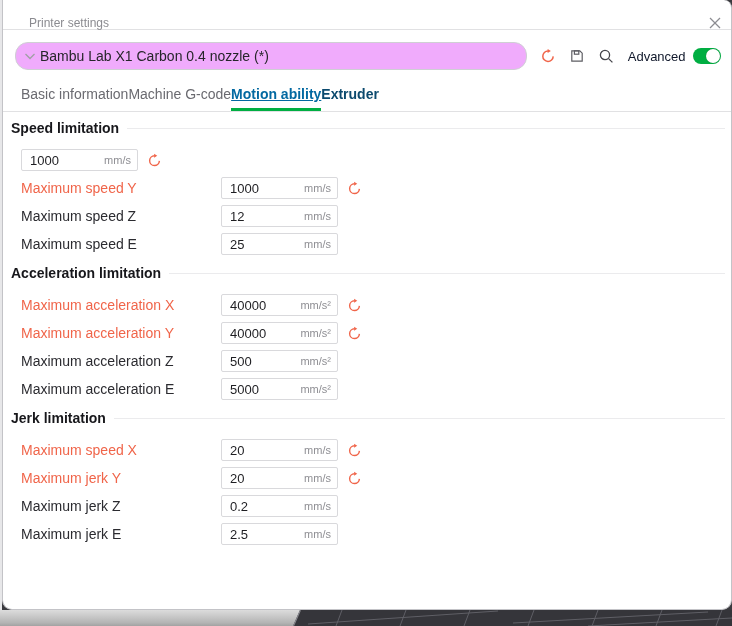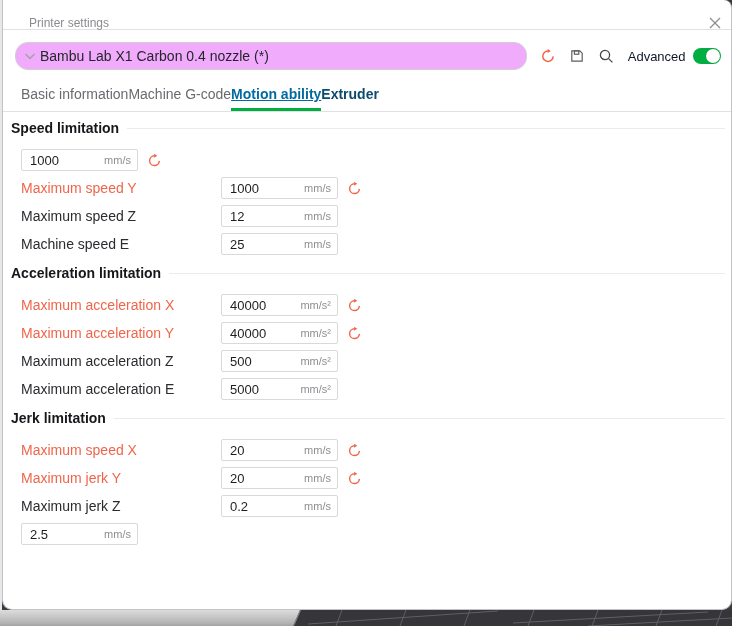--- a/index.html
+++ b/index.html
@@ -180,21 +180,21 @@
   <div class="field-row">
     <span class="field-label">Maximum speed Z</span>
     <span class="input-box">
       <input type="text" value="12" style="">
       <span class="unit">mm/s</span>
     </span>
     <span class="reset-slot"></span>
   </div>
 
   <div class="field-row">
-    <span class="field-label">Machine speed E</span>
+    <span class="field-label">Maximum speed E</span>
     <span class="input-box">
       <input type="text" value="25" style="">
       <span class="unit">mm/s</span>
     </span>
     <span class="reset-slot"></span>
   </div>
 </div>
   </div>
 
   <div class="section">
@@ -288,20 +288,21 @@
   <div class="field-row">
     <span class="field-label">Maximum jerk Z</span>
     <span class="input-box">
       <input type="text" value="0.2" style="">
       <span class="unit">mm/s</span>
     </span>
     <span class="reset-slot"></span>
   </div>
 
   <div class="field-row">
+    <span class="field-label">Maximum jerk E</span>
     <span class="input-box">
       <input type="text" value="2.5" style="">
       <span class="unit">mm/s</span>
     </span>
     <span class="reset-slot"></span>
   </div>
 </div>
   </div>
 </div>
 </div>

